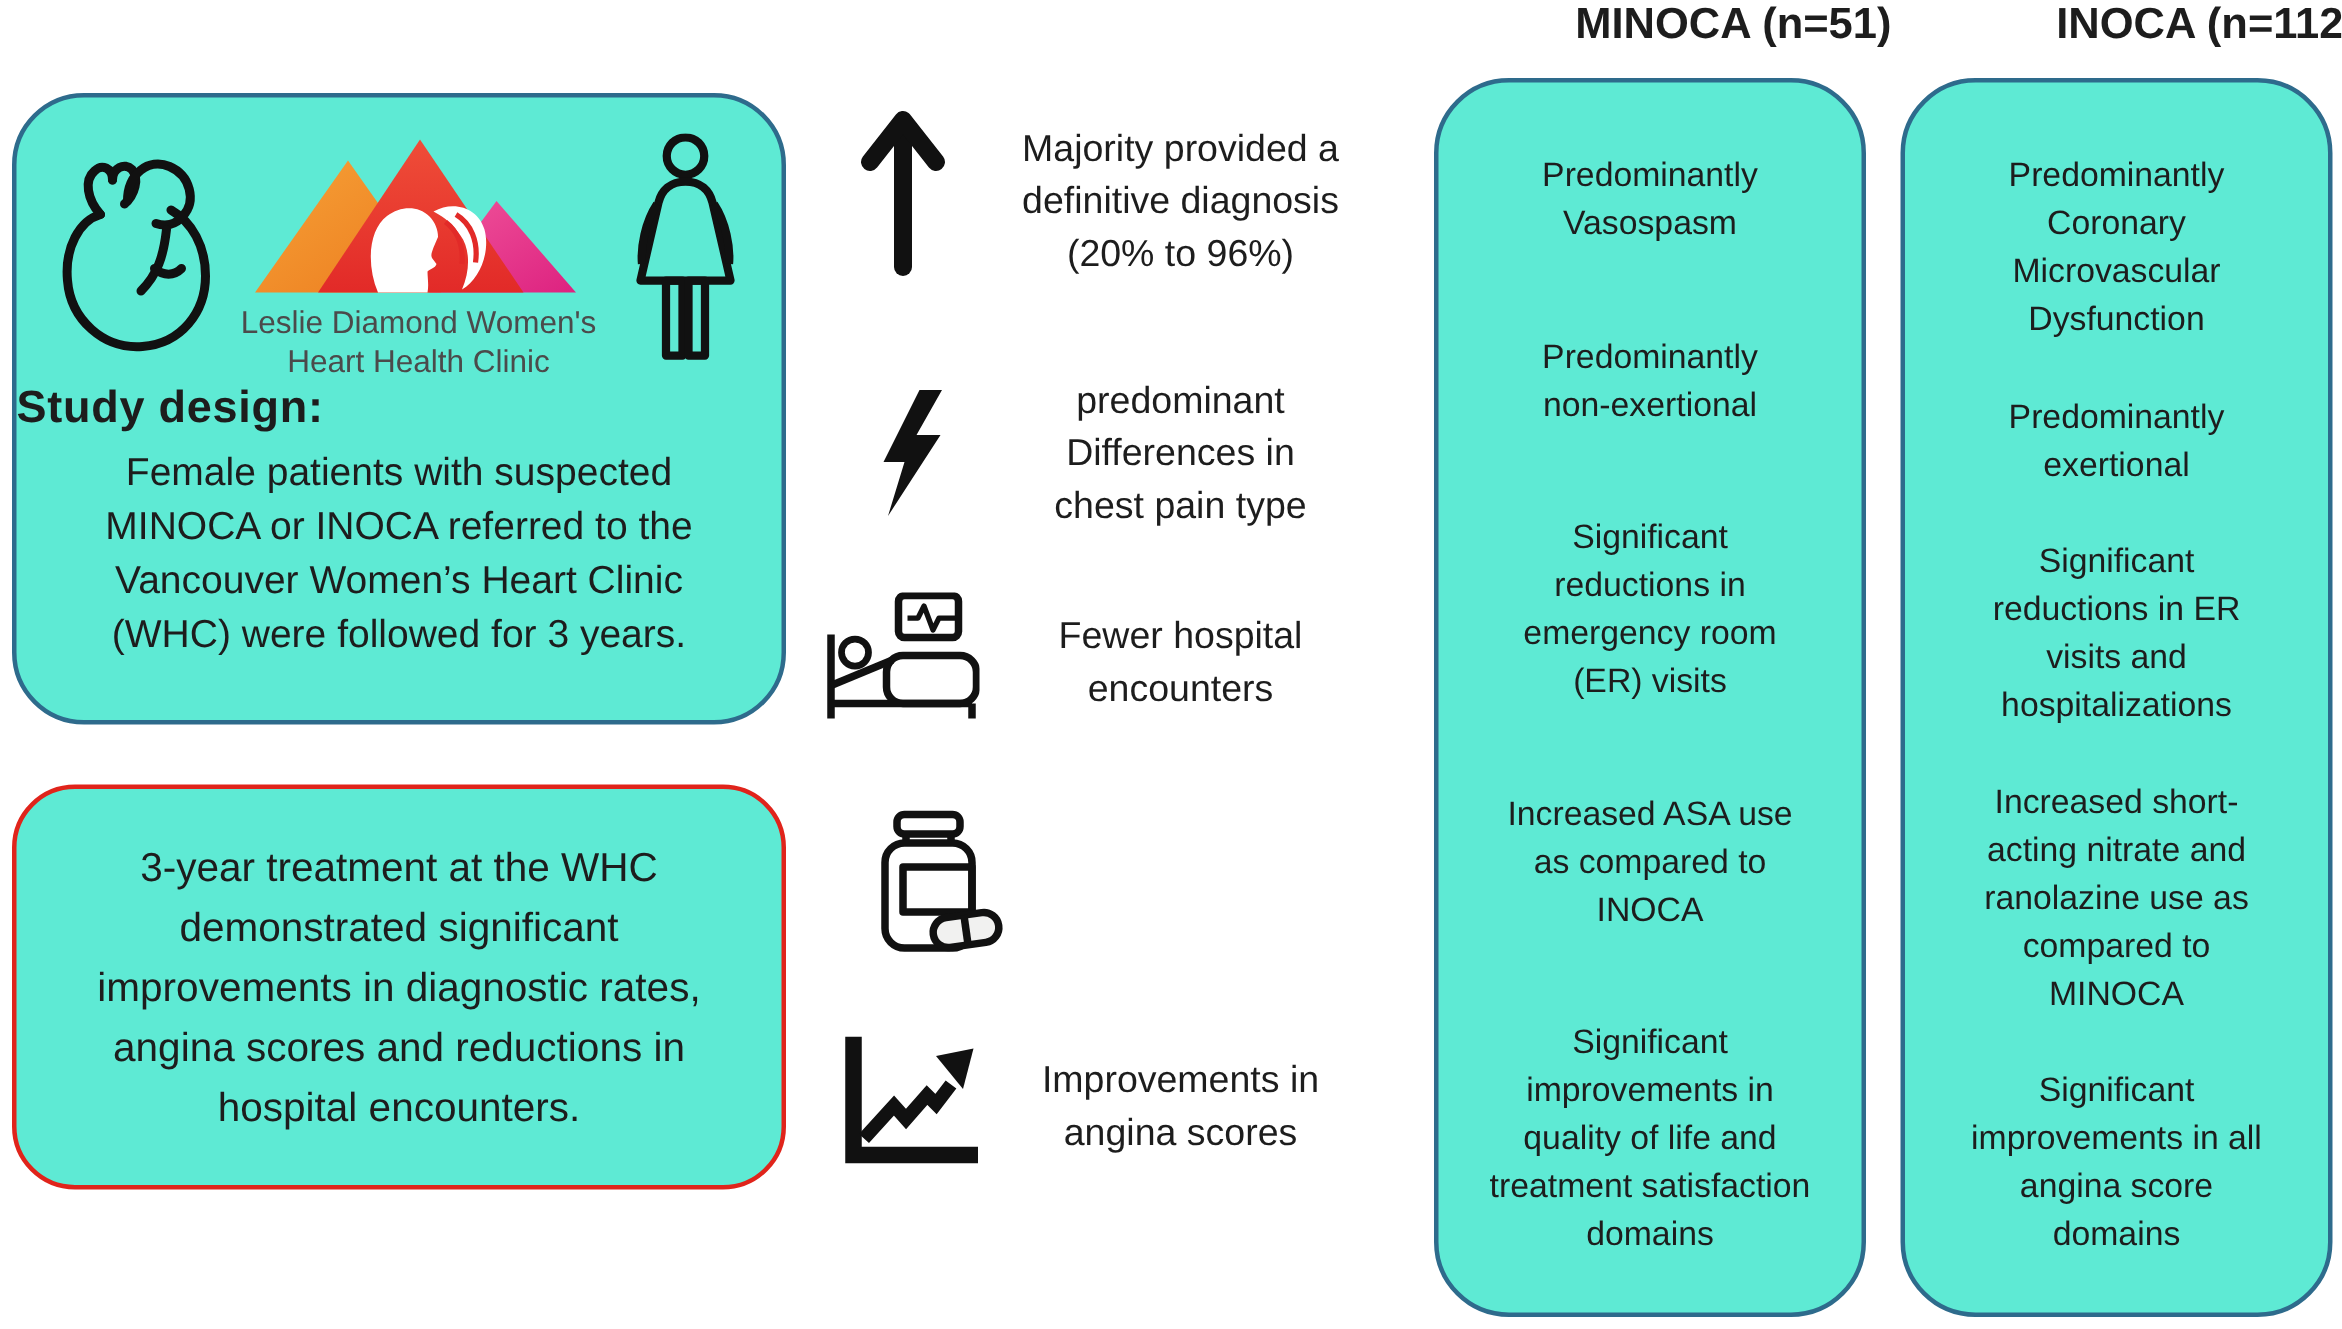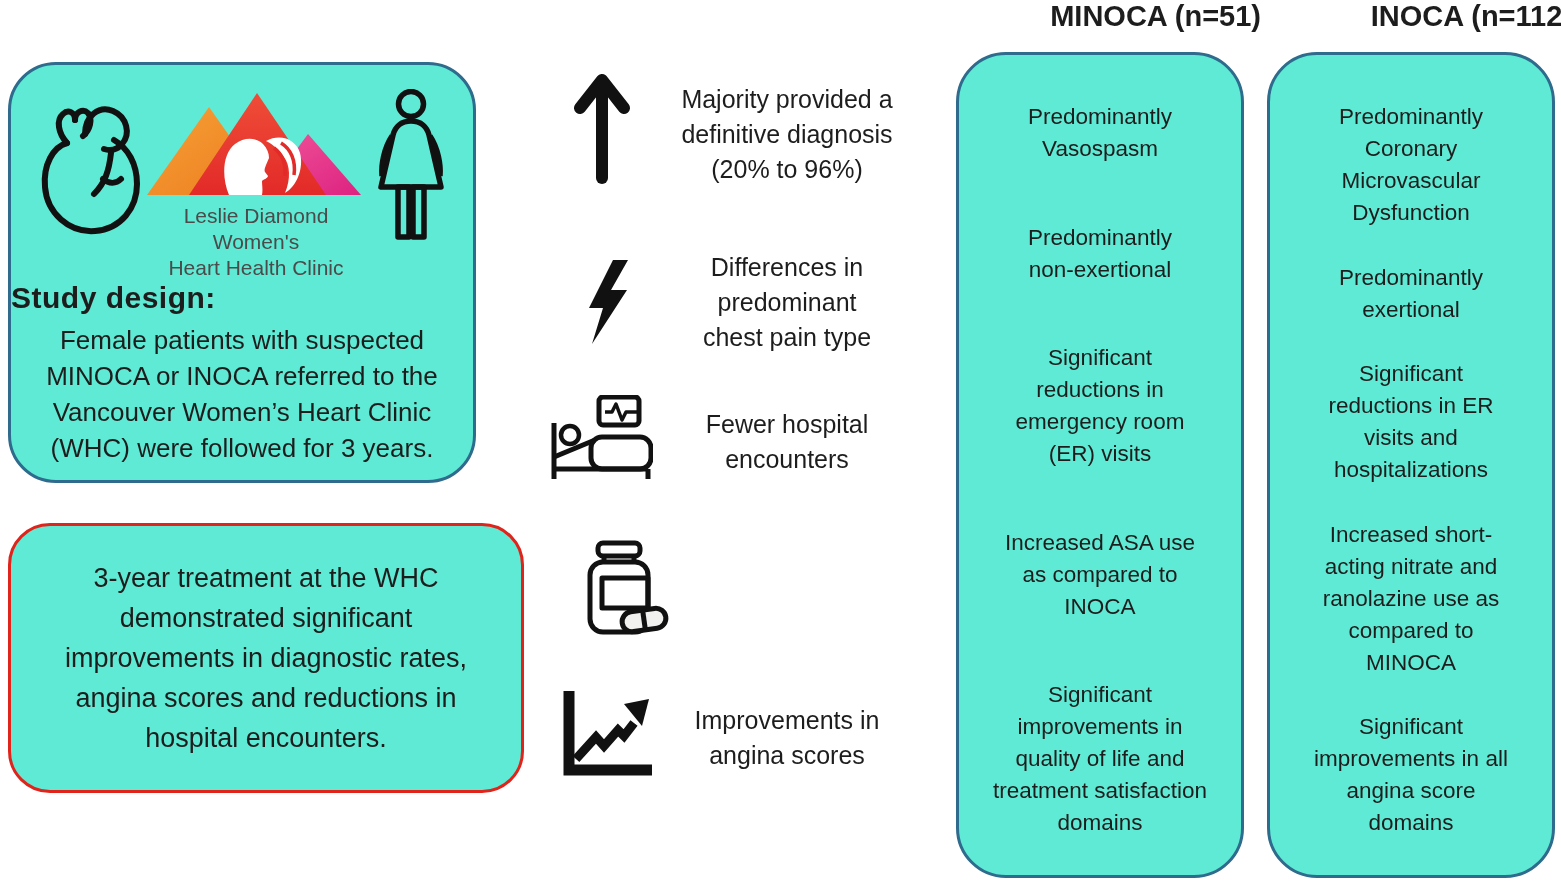--- a/index.html
+++ b/index.html
@@ -5,21 +5,21 @@
   html,body{margin:0;padding:0;background:#ffffff;}
   .canvas{
     position:relative;width:1561px;height:886px;background:#ffffff;overflow:hidden;
     font-family:"Liberation Sans", sans-serif;color:#1d1d1d;
   }
   .multiline{white-space:pre-line;}
   .bold{font-weight:normal;}
 
   
   .card{position:absolute;background:#5eead4;box-sizing:border-box;}
-  .study-card{left:8px;top:62px;width:468px;height:421px;border:3px solid #2e6b8c;border-radius:48px;}
+  .study-card{left:8px;top:62px;width:516px;height:421px;border:3px solid #2e6b8c;border-radius:48px;}
   .conclusion-card{left:8px;top:523px;width:516px;height:270px;border:3px solid #e0241b;border-radius:42px;
     display:flex;align-items:center;justify-content:center;}
   .conclusion-text{text-align:center;font-size:27px;line-height:40px;font-weight:500;}
 
   .logo-row{display:flex;justify-content:space-between;align-items:flex-start;padding:24px 20px 0 22px;}
   .clinic-logo{display:flex;flex-direction:column;align-items:center;width:252px;padding-top:2px;}
   .clinic-name{font-size:21px;line-height:26px;color:#4b4b4b;text-align:center;margin-top:4px;}
   .study-heading{font-weight:bold;font-size:30px;letter-spacing:.5px;}
   .study-body{text-align:center;font-size:26px;line-height:36px;margin-top:7px;}
 
@@ -126,22 +126,22 @@
     <div class="bold">definitive diagnosis</div>
     <div>(20% to 96%)</div>
   </div>
 
   <span class="finding-icon" id="f2-icon">
     <svg width="48" height="88" viewBox="0 0 48 88">
       <polygon points="29,2 5,50 19,50 8,86 43,32 27,32 44,2" fill="#111"></polygon>
     </svg>
   </span>
   <div class="finding-text" id="f2-text">
+    <div>predominant</div>
     <div>Differences in</div>
-    <div>predominant</div>
     <div class="bold">chest pain type</div>
   </div>
 
   <span class="finding-icon" id="f3-icon">
     <svg width="104" height="86" viewBox="0 0 104 86" fill="none" stroke="#111" stroke-width="5" stroke-linejoin="round">
       <rect x="50" y="2" width="40" height="28" rx="4"></rect>
       <path d="M56 17 h7 l4 -8 l6 16 l4 -8 h11" stroke-width="3.5"></path>
       <path d="M5 28 V84"></path>
       <circle cx="21" cy="40" r="9" stroke-width="4.5"></circle>
       <path d="M5 62 L46 45"></path>

